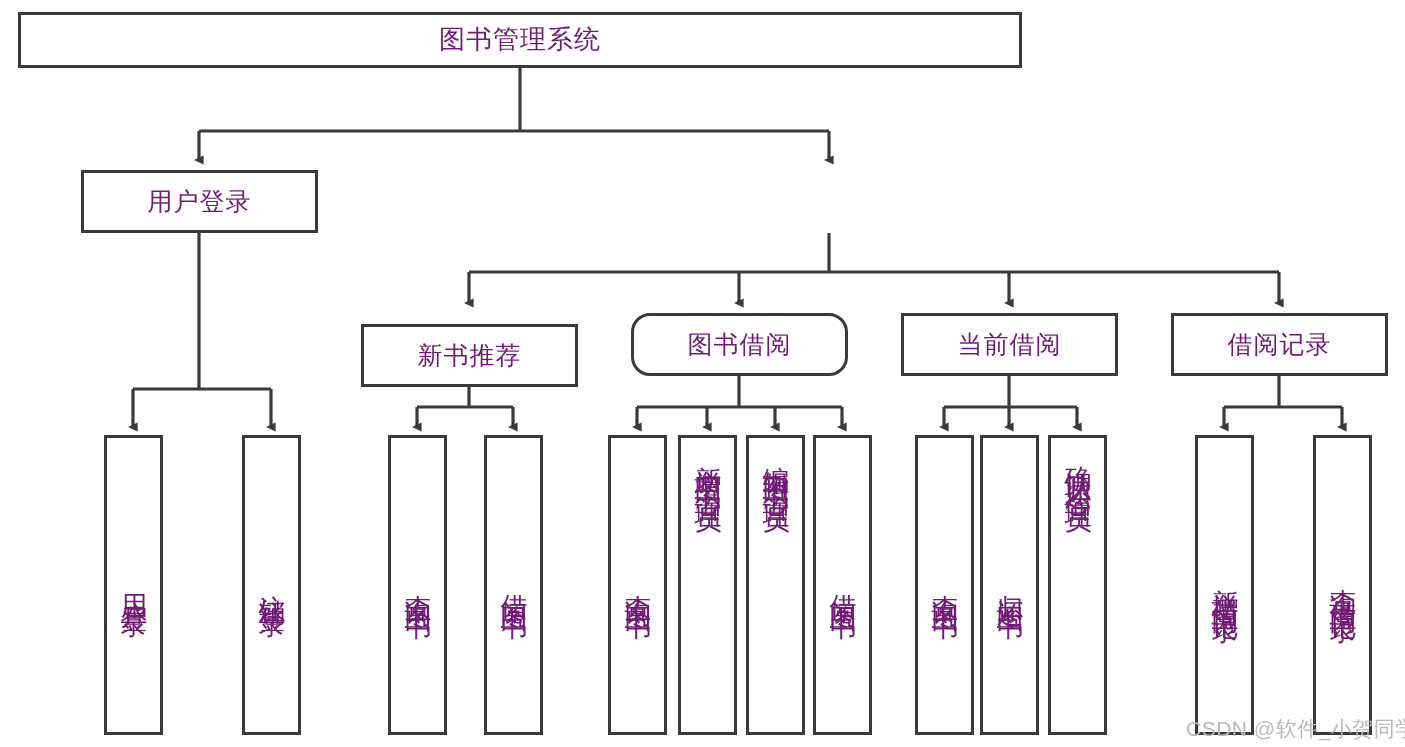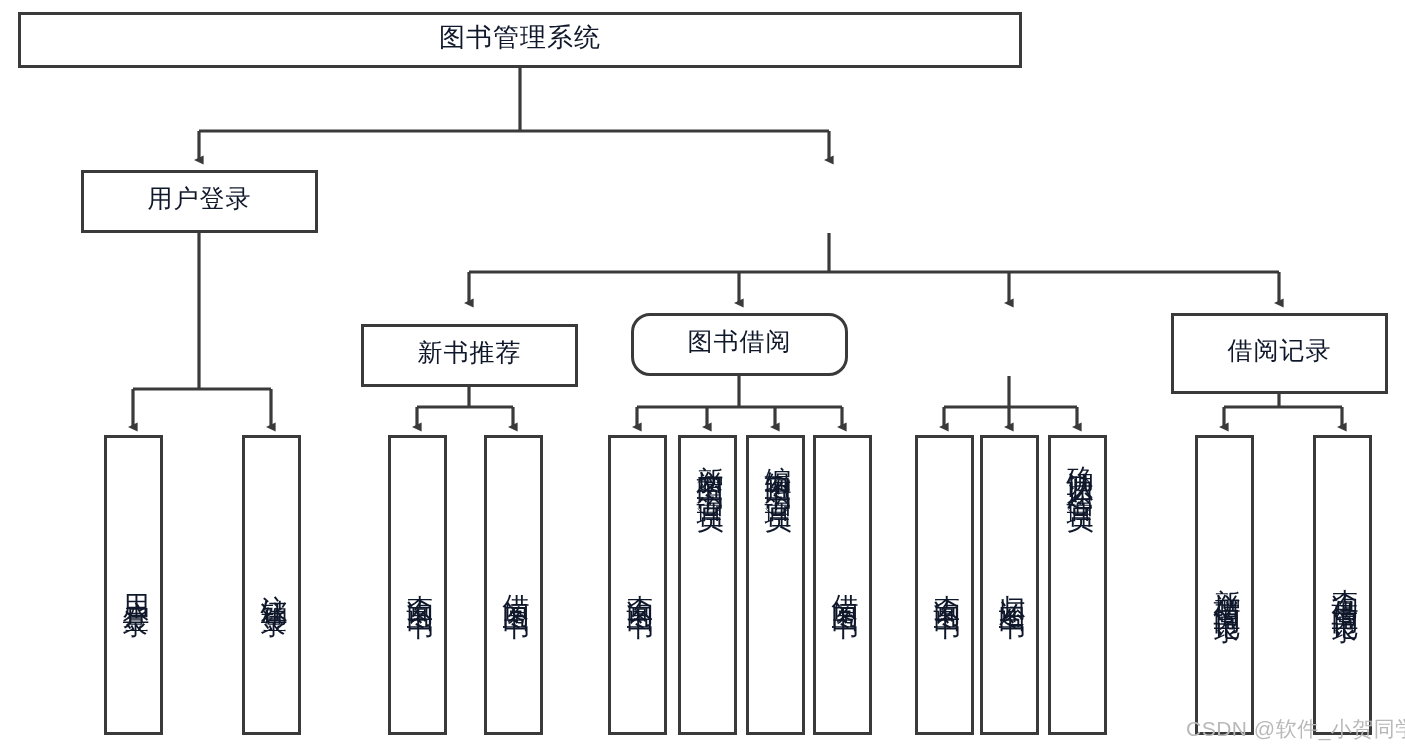--- a/index.html
+++ b/index.html
@@ -26,22 +26,21 @@
     pointer-events: none;
   }
   .node {
     position: absolute;
     box-sizing: border-box;
     background: #ffffff;
     border: 3px solid #3a3a3a;
     display: flex;
     align-items: center;
     justify-content: center;
-    color: #0f172a;
-    font-family: Liberation Mono, monospace;
+    color: #701a75;
   }
   .node .label {
     display: block;
     text-align: center;
     line-height: 1.05;
   }
   
   .node.horiz .label {
     writing-mode: horizontal-tb;
     font-size: 25px;
@@ -137,21 +136,24 @@
   <div class="node horiz" style="left:81px; top:170px; width:237px; height:63px;">
     <span class="label">用户登录</span>
   </div>
 
   <div class="node horiz" style="left:361px; top:313px; width:217px; height:63px;margin-top:11px;">
     <span class="label">新书推荐</span>
   </div>
   <div class="node horiz" style="left:631px; top:313px; width:217px; height:63px;border-radius:19px;">
     <span class="label">图书借阅</span>
   </div>
-  <div class="node horiz" style="left:1171px; top:313px; width:217px; height:81px;">
+  <div class="node horiz" style="left:901px; top:313px; width:217px; height:63px;">
+    <span class="label">当前借阅</span>
+  </div>
+  <div class="node horiz" style="left:1171px; top:313px; width:217px; height:63px;">
     <span class="label">借阅记录</span>
   </div>
 
   <div class="node vert" style="left:104px; top:435px; width:59px; height:300px;">
     <span class="label">用户登录</span>
   </div>
   <div class="node vert" style="left:242px; top:435px; width:59px; height:300px;">
     <span class="label">注销登录</span>
   </div>
 

